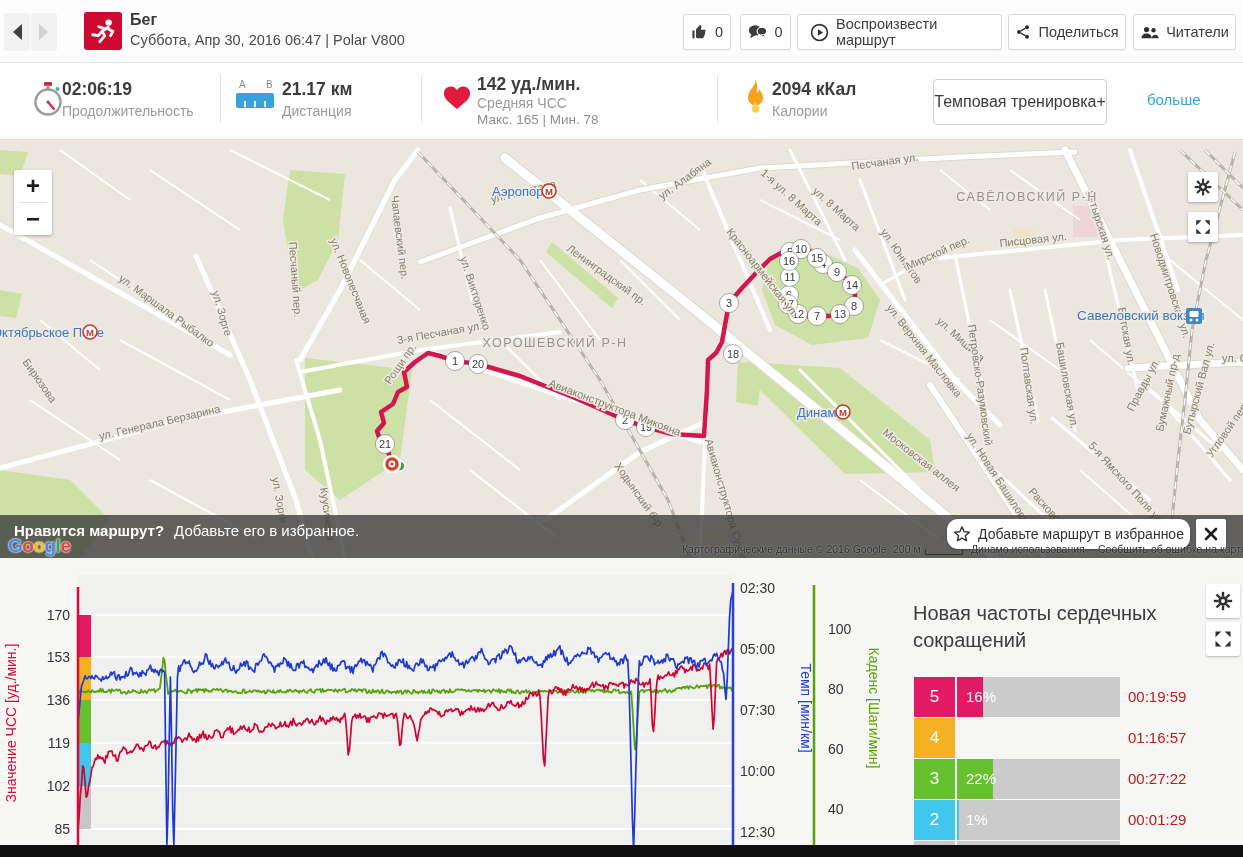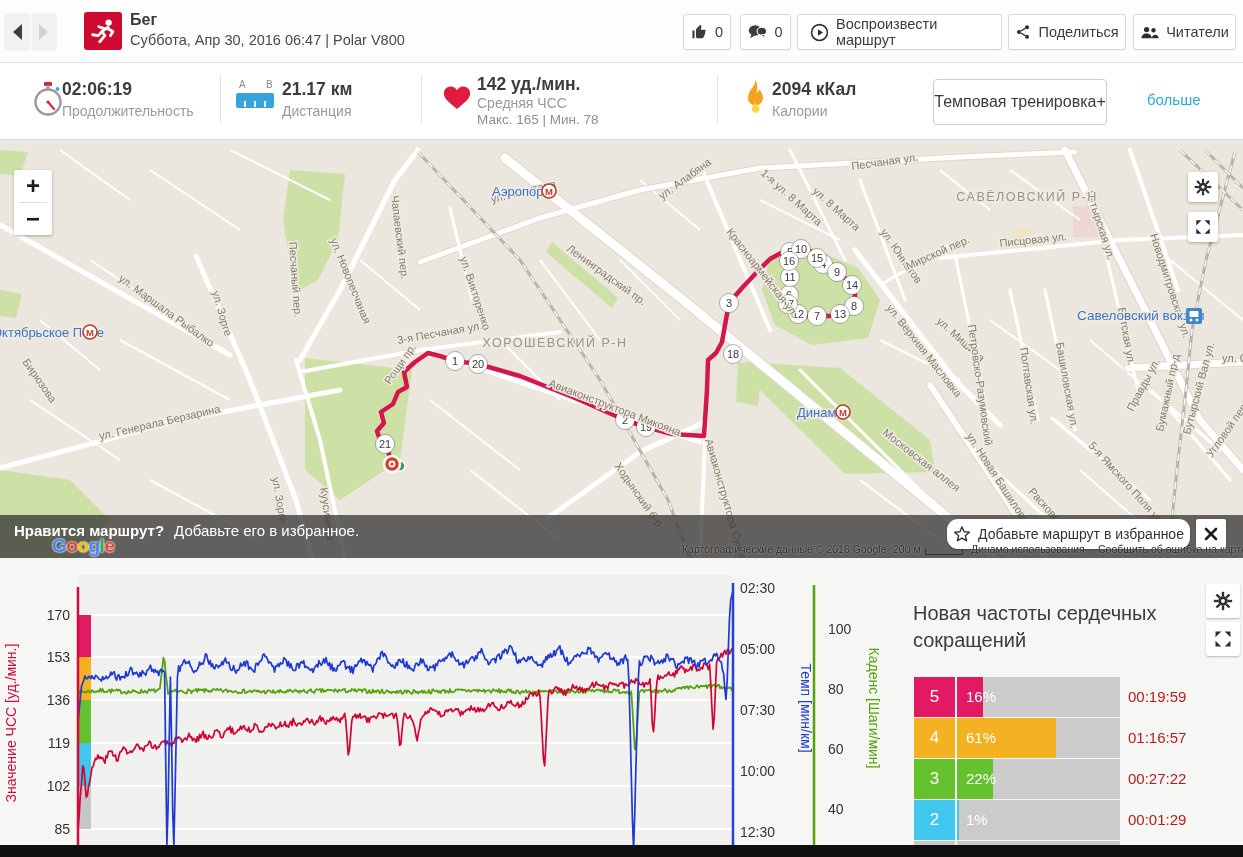--- a/index.html
+++ b/index.html
@@ -32,21 +32,21 @@
   .zoom-b{height:32px;display:flex;align-items:center;justify-content:center;font-size:24px;font-weight:bold;color:#1c1c1c;cursor:pointer;}
   #zoom-sep{height:1px;background:#e0e0e0;margin:0 5px;}
   #map-like-bar{position:absolute;left:0;top:375px;width:1243px;height:43px;background:rgba(58,58,58,.78);}
   #like-bar-text{position:absolute;left:14px;top:7px;font-size:15px;color:#fff;}
   #like-bar-text b{margin-right:10px;text-align:right;}
   #fav-btn{position:absolute;left:947px;top:4px;width:243px;height:30px;background:#fff;border-radius:11px;
        display:flex;align-items:center;justify-content:center;gap:7px;font-size:14px;color:#333;cursor:pointer;box-shadow:0 1px 2px rgba(0,0,0,.3);}
   #fav-close{position:absolute;left:1196px;top:4px;width:30px;height:30px;background:#fff;border-radius:2px;
        display:flex;align-items:center;justify-content:center;cursor:pointer;box-shadow:0 1px 2px rgba(0,0,0,.3);}
   #google-logo{position:absolute;left:8px;top:20px;font-size:19px;font-weight:bold;letter-spacing:-.5px;
-       text-shadow:0 0 2px #fff,0 0 2px #fff;margin-left:44px;}
+       text-shadow:0 0 2px #fff,0 0 2px #fff;}
   #map-attrib{position:absolute;left:0;top:28px;width:1243px;font-size:10.5px;color:#2e2e2e;text-shadow:0 0 2px rgba(255,255,255,.55);}
   #map-attrib span{position:absolute;white-space:nowrap;}
   #scalebar{position:absolute;left:925px;top:6px;width:36px;height:5px;border:1px solid #333;border-top:none;}
   
   #chart-section{position:absolute;left:0;top:558px;width:1243px;height:287px;background:#f6f6f5;overflow:hidden;}
   #chart-svg{position:absolute;left:0;top:0;}
   #zones-title{position:absolute;left:913px;top:42px;width:278px;font-size:20px;color:#3d3d3d;line-height:1.35;}
   #zone-rows{position:absolute;left:914px;top:119px;width:330px;}
   .zone-row{position:absolute;left:0;height:40px;width:330px;}
   .zone-num{position:absolute;left:0;top:0;width:41px;height:40px;color:#fff;font-size:17px;display:flex;align-items:center;justify-content:center;}
@@ -567,24 +567,20 @@
         <div class="zone-row" style="top: 0px;">
           <div class="zone-num" style="background: rgb(226, 26, 100);">5</div>
           <div class="zone-track">
             <div class="zone-fill" style="background: rgb(226, 26, 100); width: 26px;"></div>
             <div class="zone-pct">16%</div>
           </div>
           <div class="zone-time">00:19:59</div>
         </div>
         <div class="zone-row" style="top: 41px;">
           <div class="zone-num" style="background: rgb(244, 178, 35);">4</div>
-          <div class="zone-track">
-            <div class="zone-fill" style="background: rgb(244, 178, 35); width: 99px;"></div>
-            <div class="zone-pct">61%</div>
-          </div>
           <div class="zone-time">01:16:57</div>
         </div>
         <div class="zone-row" style="top: 82px;">
           <div class="zone-num" style="background: rgb(101, 194, 46);">3</div>
           <div class="zone-track">
             <div class="zone-fill" style="background: rgb(101, 194, 46); width: 36px;"></div>
             <div class="zone-pct">22%</div>
           </div>
           <div class="zone-time">00:27:22</div>
         </div>

